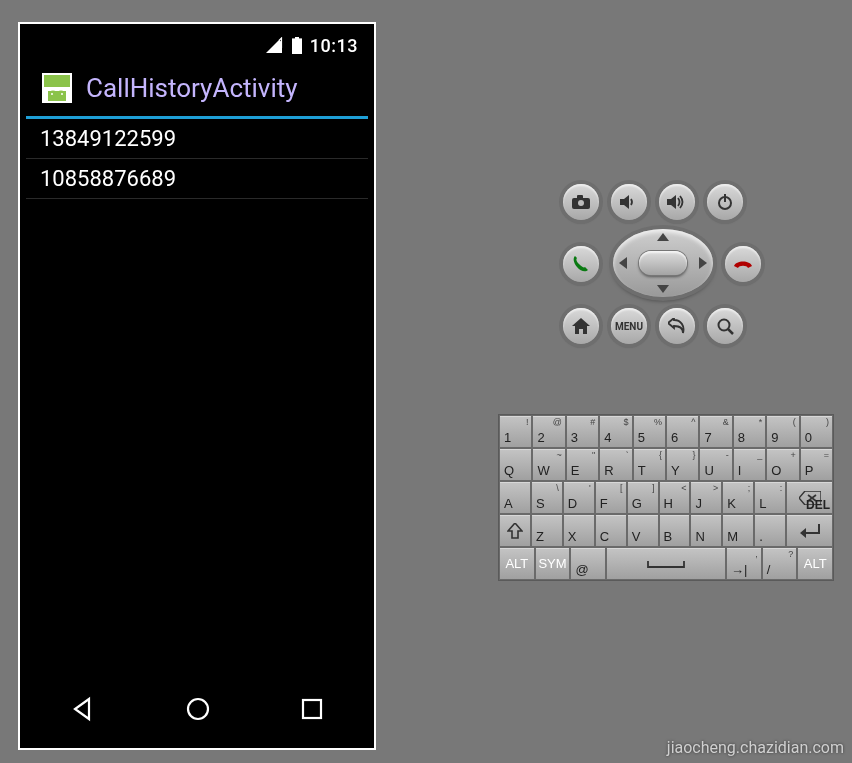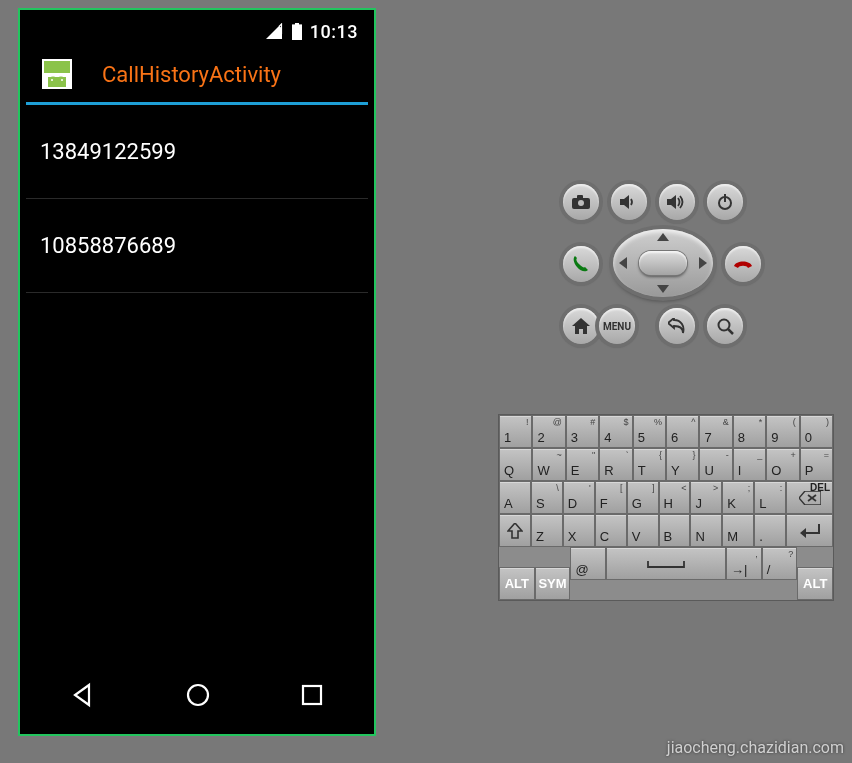--- a/index.html
+++ b/index.html
@@ -4,34 +4,34 @@
 <style>
   html,body{margin:0;padding:0;background:#808080;font-family:"Segoe UI",Roboto,Arial,sans-serif;overflow:hidden;}
   #stage{position:relative;width:852px;height:763px;background:#787878;}
 
   
   .watermark{position:absolute;right:8px;bottom:6px;text-align:right;line-height:1.1;color:#e8e8e8;text-shadow:0 0 3px rgba(0,0,0,.6);}
   .watermark .w1{font-size:22px;letter-spacing:1px;}
   .watermark .w2{font-size:16px;color:#d0d0d0;}
 
   
-  .phone{position:absolute;left:18px;top:8px;width:358px;height:728px;border:2px solid #22c55e;background:#000;box-sizing:border-box;}
+  .phone{position:absolute;left:18px;top:22px;width:358px;height:728px;border:2px solid #ffffff;background:#000;box-sizing:border-box;}
   .phone-inner{position:absolute;inset:6px;background:#000;}
 
   .statusbar{height:30px;display:flex;align-items:center;justify-content:flex-end;gap:8px;padding:0 10px;color:#fff;font-size:18px;}
   .statusbar .sb-item{display:inline-flex;align-items:center;}
   .statusbar .clock{font-weight:500;letter-spacing:.5px;}
   .sig-icon,.bat-icon{fill:#fff;}
 
   .actionbar{height:56px;display:flex;align-items:center;gap:12px;padding:0 14px;border-bottom:3px solid #1e9fd6;}
   .app-icon{width:34px;height:34px;display:flex;align-items:center;justify-content:center;}
-  .actionbar h1{margin:16px;font-size:22px;font-weight:400;color:#f97316;}
+  .actionbar h1{margin:0;font-size:26px;font-weight:400;color:#c4b5fd;}
 
   .list{display:flex;flex-direction:column;}
-  .list .row{padding:34px 14px;border-bottom:1px solid #2a2a2a;color:#fff;font-size:22px;}
+  .list .row{padding:7px 14px;border-bottom:1px solid #2a2a2a;color:#fff;font-size:22px;}
 
   .navbar{position:absolute;left:0;right:0;bottom:0;height:62px;display:flex;align-items:center;justify-content:space-around;}
   .navbar svg{fill:none;stroke:#fff;stroke-width:2.2;}
 
   
   .controls{position:absolute;left:555px;top:184px;width:220px;height:166px;}
   .cbtn{position:absolute;width:36px;height:36px;border-radius:50%;background:linear-gradient(#d9d9d9,#a8a8a8);box-shadow:0 0 0 4px #6e6e6e,inset 0 2px 2px rgba(255,255,255,.6),0 2px 3px rgba(0,0,0,.5);display:flex;align-items:center;justify-content:center;cursor:pointer;}
   .cbtn svg{fill:#333;}
   .cbtn.green svg{fill:#0a7a12;}
   .cbtn.red svg{fill:#b00000;}
@@ -46,21 +46,21 @@
   .dpad .down{left:44px;bottom:4px;border-width:8px 6px 0 6px;border-color:#444 transparent transparent transparent;}
   .dpad .left{top:28px;left:6px;border-width:6px 8px 6px 0;border-color:transparent #444 transparent transparent;}
   .dpad .right{top:28px;right:6px;border-width:6px 0 6px 8px;border-color:transparent transparent transparent #444;}
 
   
   .kbd{position:absolute;left:498px;top:414px;width:334px;border:1px solid #5a5a5a;background:#8c8c8c;display:flex;flex-direction:column;}
   .kbd .krow{display:flex;}
   .key{flex:1;height:31px;border:1px solid #6a6a6a;background:linear-gradient(#c4c4c4,#a0a0a0);position:relative;font-size:13px;font-family:Arial,sans-serif;color:#222;display:flex;align-items:center;justify-content:center;cursor:pointer;box-shadow:inset 0 1px 0 rgba(255,255,255,.35);}
   .key .main{position:absolute;left:4px;bottom:2px;font-size:13px;}
   .key .sup{position:absolute;right:3px;top:1px;font-size:9px;color:#444;}
-  .key.mod{font-size:10px;font-weight:bold;color:#fff;margin-top:20px;}
+  .key.mod{font-size:10px;font-weight:normal;color:#fff;}
   .key.mod .main,.key.enter .main,.key.shift .main,.key.del .main{position:static;}
   .key.space{flex:3.5;}
   .key.enter{flex:1.5;}
   .key.shift svg{fill:#333;}
   .key.del{flex:1.5;font-size:9px;font-weight:bold;position:relative;}
   .key.enter svg,.key.shift svg,.key.del svg{fill:#333;}
 
 </style>
 </head>
 <body>
@@ -175,21 +175,21 @@
       <svg width="20" height="12" viewBox="0 0 20 12">
           <path d="M1 8 C3 2 17 2 19 8 L15 10 C14 7 6 7 5 10 Z"></path>
         </svg>
     </div>
 
     <div class="cbtn" style="left:8px;top:124px">
       <svg width="18" height="16" viewBox="0 0 18 16">
           <polygon points="9,0 0,8 3,8 3,16 7,16 7,11 11,11 11,16 15,16 15,8 18,8"></polygon>
         </svg>
     </div>
-    <div class="cbtn" style="left:44px;top:124px">
+    <div class="cbtn" style="left:56px;top:124px">
       <span class="menu-text">MENU</span>
     </div>
     <div class="cbtn" style="left:104px;top:124px">
       <svg width="18" height="16" viewBox="0 0 18 16">
           <path d="M6 2 L6 0 L0 5 L6 10 L6 8 C13 8 15 11 15 15 C17 8 13 2 6 2 Z" fill="none" stroke="#333" stroke-width="1.8"></path>
         </svg>
     </div>
     <div class="cbtn" style="left:152px;top:124px">
       <svg width="17" height="17" viewBox="0 0 17 17">
           <circle cx="7" cy="7" r="5.5" fill="none" stroke="#333" stroke-width="2"></circle>
@@ -317,21 +317,21 @@
         <div class="key">
           <span class="main">L</span>
           <span class="sup">:</span>
         </div>
         <div class="key del">
           <svg width="22" height="14" viewBox="0 0 22 14">
             <path d="M6 0 L22 0 L22 14 L6 14 L0 7 Z" fill="none" stroke="#333" stroke-width="1.4"></path>
             <line x1="9" y1="4" x2="17" y2="10" stroke="#333" stroke-width="1.6"></line>
             <line x1="17" y1="4" x2="9" y2="10" stroke="#333" stroke-width="1.6"></line>
           </svg>
-          <span style="position:absolute;right:2px;top:0;font-size:10px;font-weight:bold;">DEL</span>
+          <span style="position:absolute;right:2px;top:16px;font-size:12px;font-weight:bold;">DEL</span>
         </div>
       </div>
     <div class="krow" id="kr4">
         <div class="key shift">
           <svg width="16" height="16" viewBox="0 0 16 16">
             <path d="M8 0 L15 8 L11 8 L11 15 L5 15 L5 8 L1 8 Z" fill="none" stroke="#333" stroke-width="1.6"></path>
           </svg>
         </div>
         <div class="key">
           <span class="main">Z</span>

